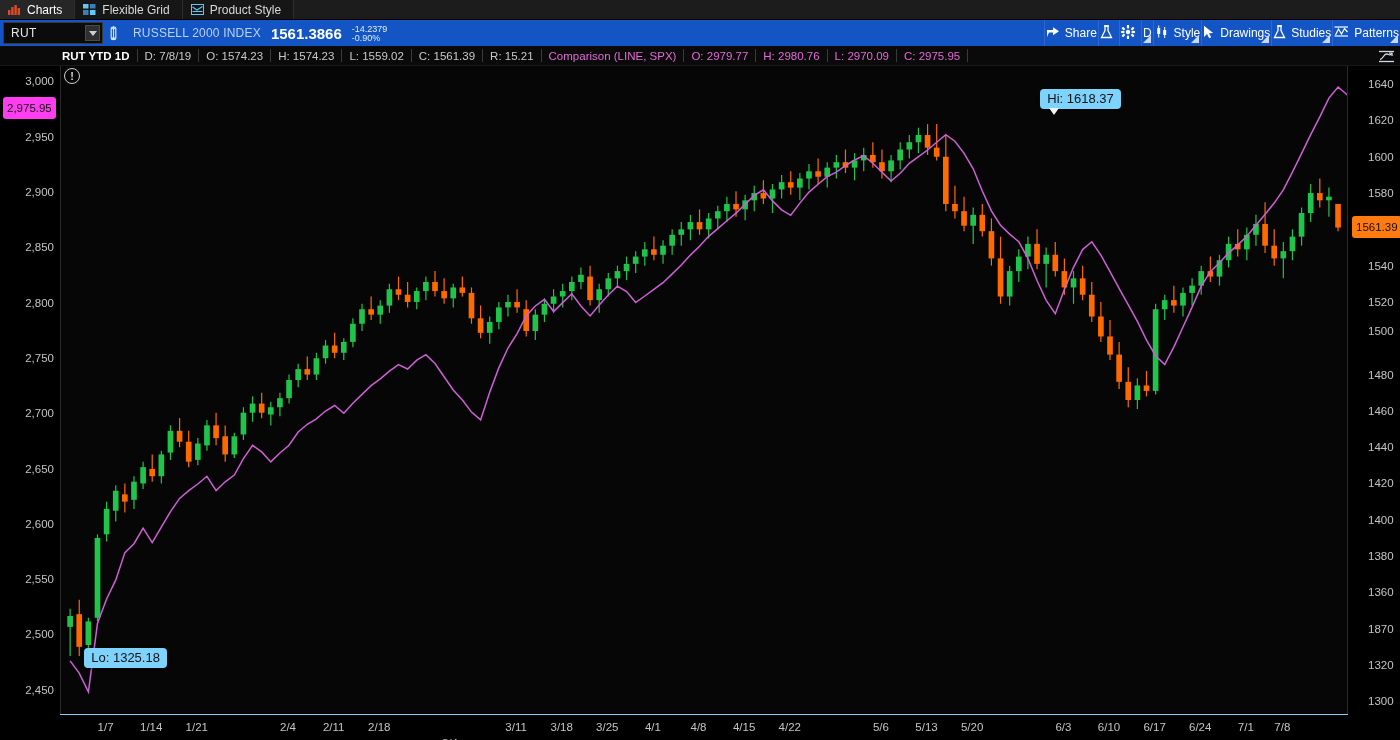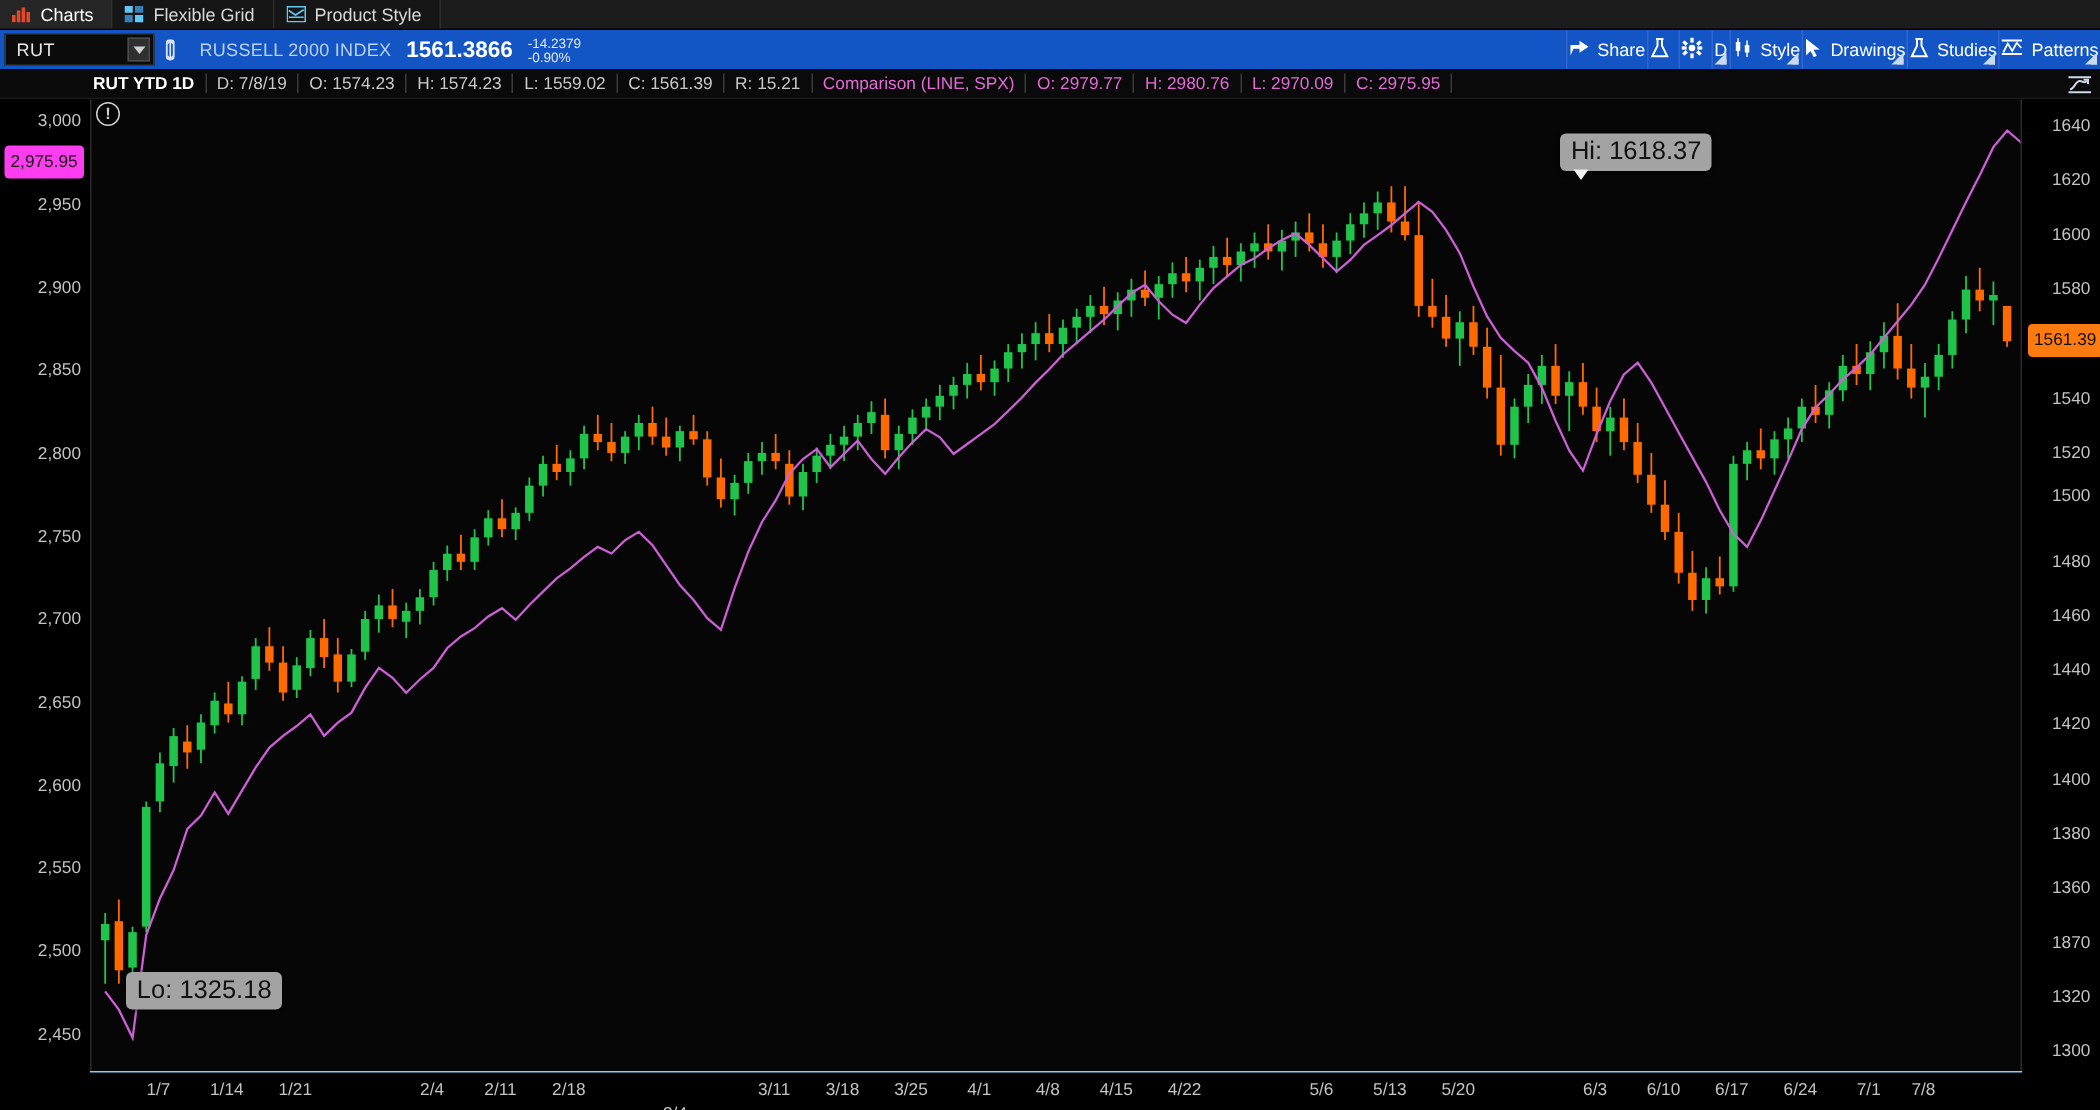--- a/index.html
+++ b/index.html
@@ -123,22 +123,22 @@
   .price-tag {
     position: absolute; transform: translateY(-50%);
     font-size: 11.5px; padding: 5px 4px; border-radius: 3px;
     font-weight: normal; white-space: nowrap;
   }
   #tag-spx { background: #ff3df0; color: #111; left: 3px; }
   #tag-rut { background: #ff7a0f; color: #111; left: 1352px; }
 
   
   .callout {
-    position: absolute; background: #a3a3a3; color: #111;
-    font-size: 17px; padding: 2px 7px 3px; border-radius: 4px;
+    position: absolute; background: #7dd3fc; color: #111;
+    font-size: 13px; padding: 2px 7px 3px; border-radius: 4px;
     white-space: nowrap; box-shadow: 0 1px 3px rgba(0,0,0,.6);
   }
   .callout .tail {
     position: absolute; width: 0; height: 0;
     border-left: 5px solid transparent; border-right: 5px solid transparent;
     border-top: 7px solid #f2f2f2; bottom: -6px; left: 9px;
   }
 
   #alert-icon {
     position: absolute; left: 64px; top: 68px;

